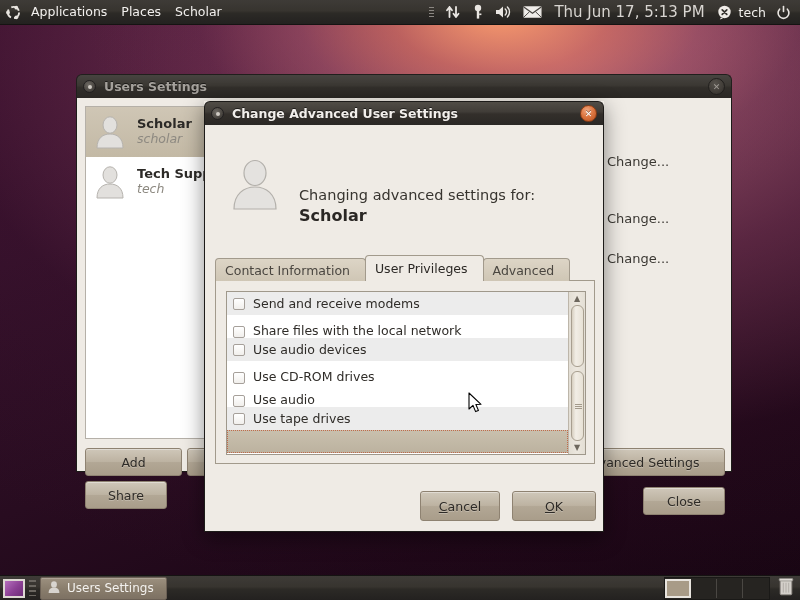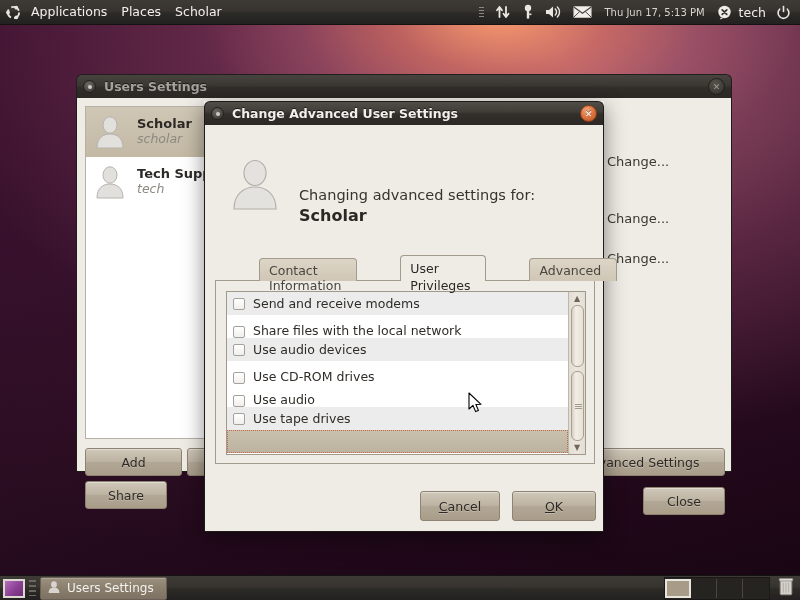--- a/index.html
+++ b/index.html
@@ -35,21 +35,21 @@
   #ubuntu-logo {
     width: 17px; height: 17px; margin-left: 5px; margin-right: 2px;
     position: relative;
   }
   #ubuntu-logo svg { display: block; }
   #panel-right {
     margin-left: auto; display: flex; align-items: center; gap: 3px;
     padding-right: 5px;
   }
   .tray-icon { display: flex; align-items: center; justify-content: center; height: 24px; padding: 0 4px; }
-  #clock { color: #d8d5d1; font-size: 10px; padding: 0 5px; white-space: nowrap; }
+  #clock { color: #d8d5d1; font-size: 15px; padding: 0 5px; white-space: nowrap; }
   #tray-user { color: #f0eeec; font-size: 12.5px; padding-right: 3px; }
 
   
   #bottom-panel {
     position: absolute; left: 0; bottom: 0; width: 800px; height: 25px;
     background: linear-gradient(180deg, #3e3b37 0%, #37342f 45%, #2c2a26 55%, #232120 100%);
     border-top: 1px solid #151312;
     display: flex; align-items: center; box-sizing: border-box;
   }
   #show-desktop {
@@ -180,21 +180,20 @@
   #tabstrip { display: flex; align-items: flex-end; height: 26px; position: relative; z-index: 2; }
   .tab {
     font-size: 12.5px; color: #4a4640;
     padding: 4px 15px 4px 9px;
     border: 1px solid #a29a8c;
     border-bottom: none;
     border-radius: 4px 4px 0 0;
     background: linear-gradient(180deg, #ddd5c6 0%, #cfc6b5 100%);
     box-sizing: border-box; height: 23px; line-height: 15px;
     margin-right: -1px;
-    margin-left: 44px;
   }
   .tab.active {
     background: #efebe5;
     color: #2b2825;
     height: 26px; line-height: 17px;
     padding-top: 4px;
     position: relative; z-index: 3;
   }
   #tabpage {
     border: 1px solid #a29a8c; background: #efebe5;

